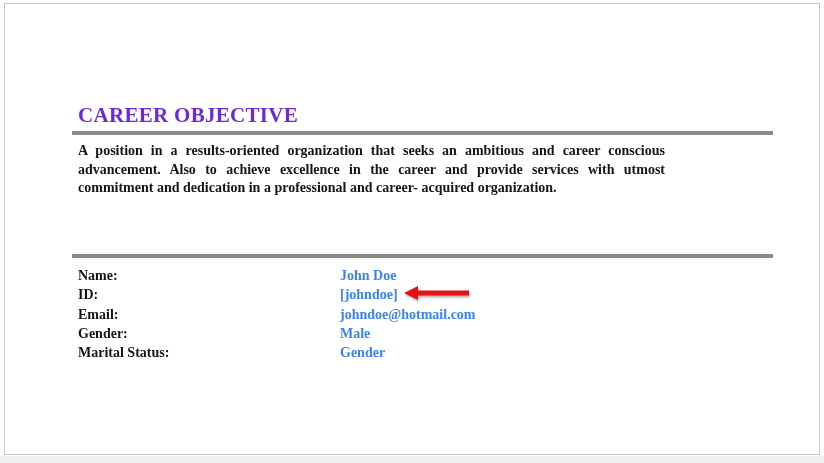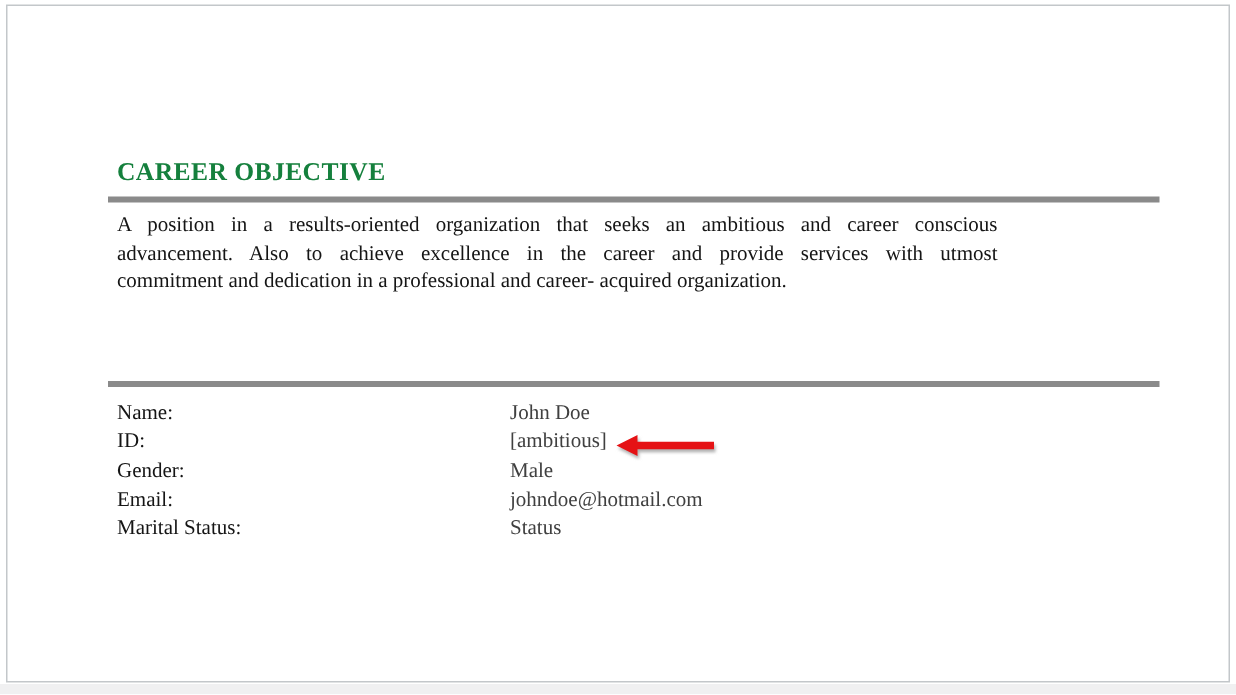--- a/index.html
+++ b/index.html
@@ -30,25 +30,25 @@
     left: 0;
     right: 0;
     top: 456px;
     bottom: 0;
     background: #f0f0f1;
   }
   .heading {
     position: absolute;
     left: 78px;
     margin: 0;
-    font-size: 17px;
+    font-size: 21px;
     line-height: 16px;
     font-weight: bold;
     letter-spacing: 0.3px;
-    color: #15803d;
+    color: #6d28d9;
     white-space: nowrap;
   }
   .heading.h-career { top: 107px; }
   .heading.h-personal { top: 229px; }
   .rule {
     position: absolute;
     left: 72px;
     width: 701px;
     height: 4px;
     background: #8a8a8a;
@@ -56,48 +56,50 @@
   .rule.r-career { top: 131px; }
   .rule.r-personal { top: 254px; }
   .para {
     position: absolute;
     left: 78px;
     top: 142px;
     width: 587px;
     font-size: 14px;
     line-height: 18.6px;
     color: #151515;
+    font-weight: bold;
   }
   .para .jline {
     text-align: justify;
     text-align-last: justify;
     white-space: normal;
   }
   .para .jline.last {
     text-align-last: left;
   }
   .rows {
     position: absolute;
     left: 78px;
     top: 266px;
     width: 620px;
     font-size: 14px;
   }
   .row {
     display: flex;
-    align-items: flex-end;
+    align-items: flex-start;
     height: 19.3px;
     line-height: 19.3px;
+    font-weight: bold;
   }
   .row .label {
     flex: 0 0 262px;
     color: #151515;
   }
   .row .value {
-    color: #404040;
+    color: #3b82f6;
     white-space: nowrap;
   }
   .arrow-icon {
     display: inline-block;
     margin-left: 5px;
     vertical-align: middle;
     filter: drop-shadow(1.5px 2px 1px rgba(125,125,125,0.6));
   }
 </style>
 </head>
@@ -122,36 +124,36 @@
   <div class="rows">
 
     <div class="row">
       <span class="label">Name:</span>
       <span class="value">John Doe</span>
     </div>
 
 
     <div class="row">
       <span class="label">ID:</span>
-      <span class="value">[ambitious]</span>
+      <span class="value">[johndoe]</span>
       <svg class="arrow-icon" width="67" height="16" viewBox="0 0 67 16">
         <polygon points="1,8 15,1 15,5.5 66,5.5 66,10.5 15,10.5 15,15" fill="#e51215"></polygon>
       </svg>
+    </div>
+
+    <div class="row">
+      <span class="label">Email:</span>
+      <span class="value">johndoe@hotmail.com</span>
     </div>
 
     <div class="row">
       <span class="label">Gender:</span>
       <span class="value">Male</span>
     </div>
 
     <div class="row">
-      <span class="label">Email:</span>
-      <span class="value">johndoe@hotmail.com</span>
-    </div>
-
-    <div class="row">
       <span class="label">Marital Status:</span>
-      <span class="value">Status</span>
+      <span class="value">Gender</span>
     </div>
 
   </div>
 
 </div>
 
 </body></html>

